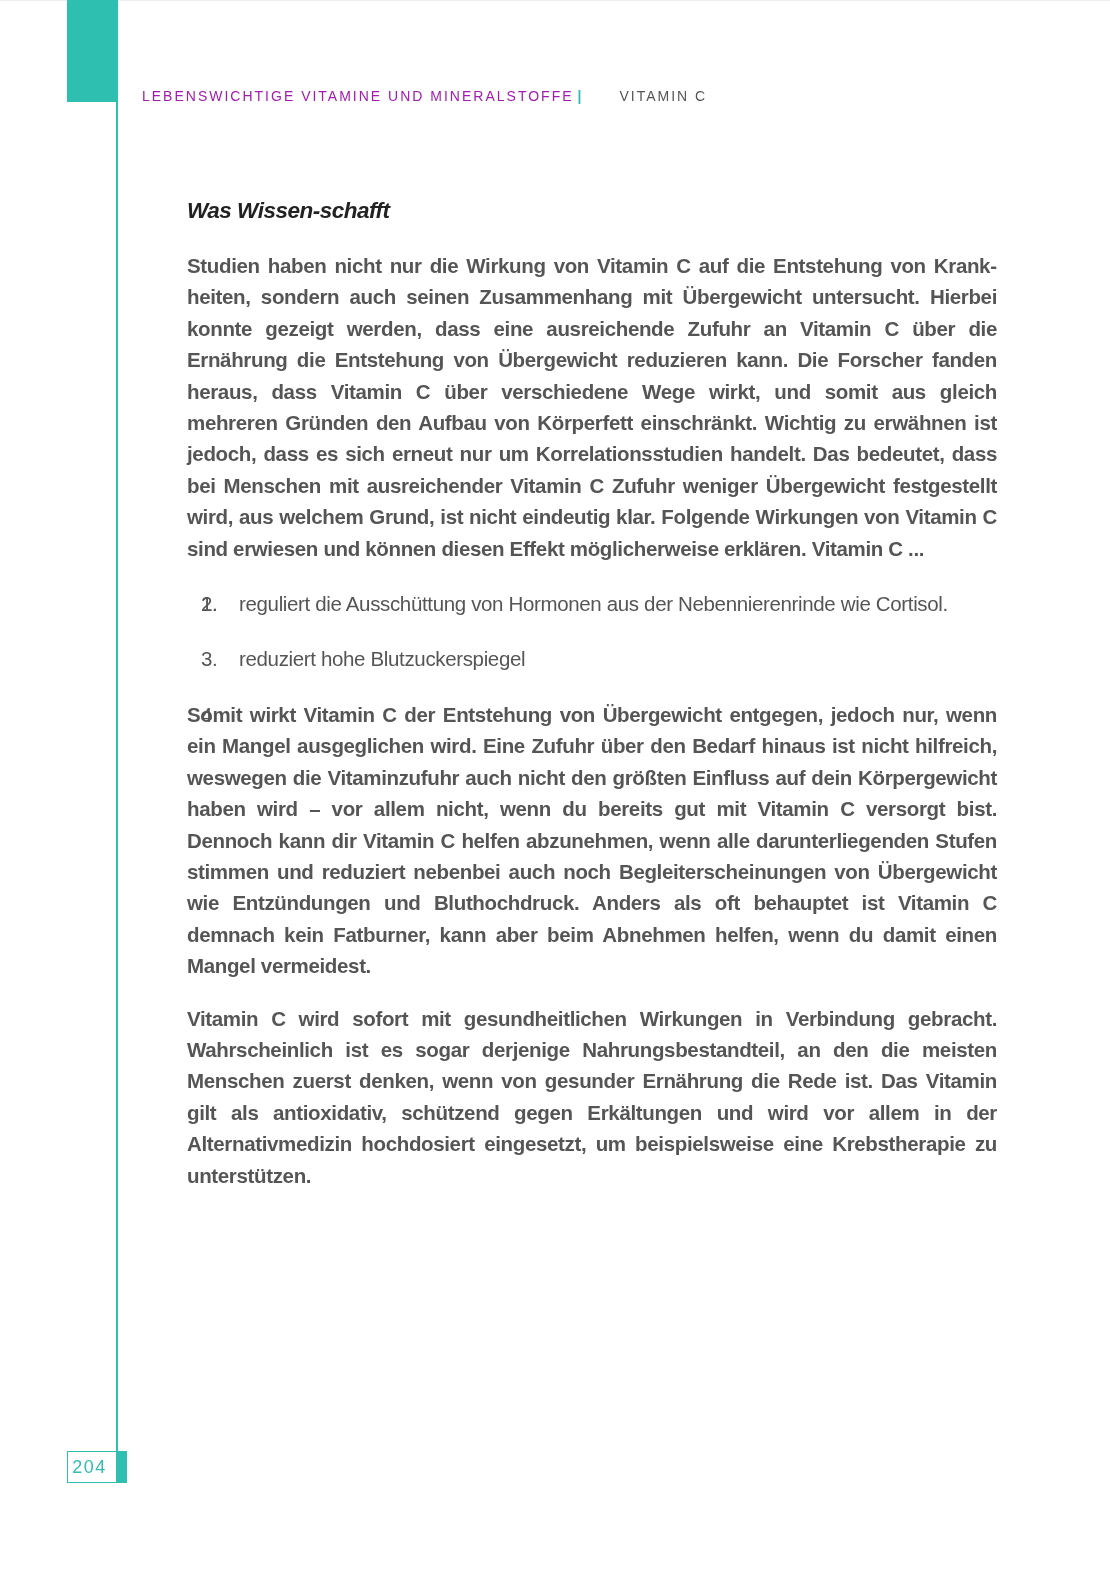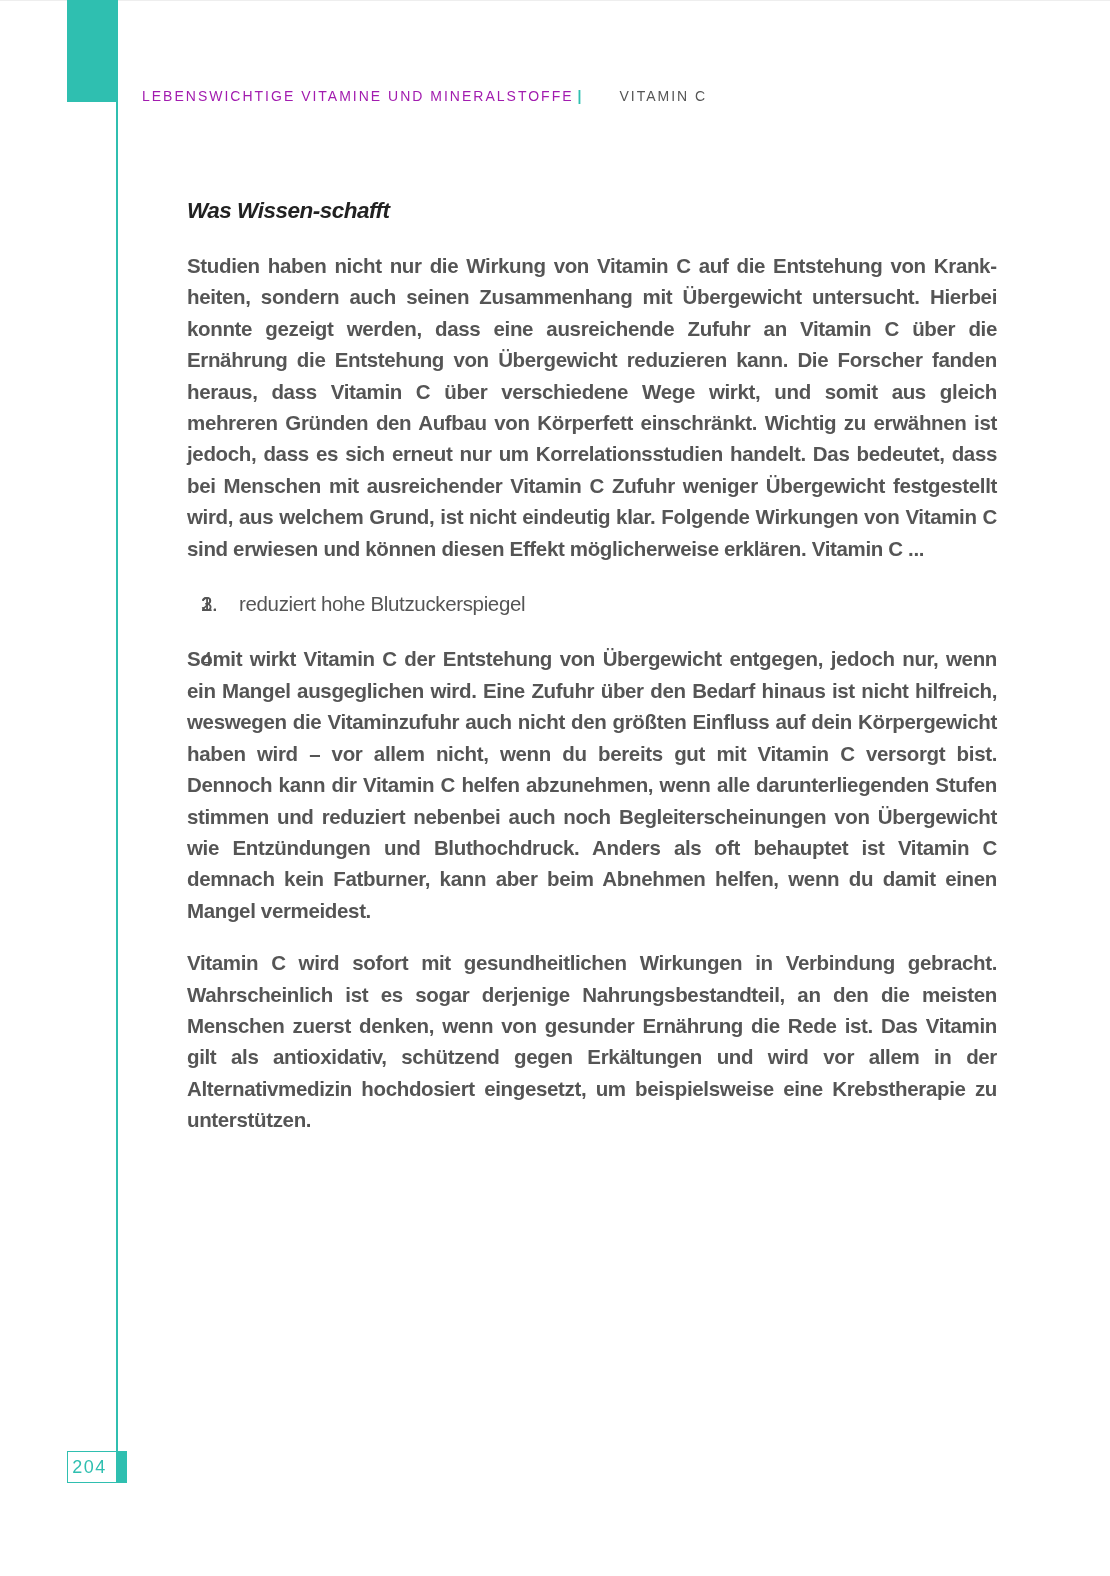--- a/index.html
+++ b/index.html
@@ -47,21 +47,21 @@
 
 <div class="running-head">
   <span class="chapter">LEBENSWICHTIGE VITAMINE UND MINERALSTOFFE</span><span class="sep">|</span><span class="section">VITAMIN C</span>
 </div>
 
 <div class="content">
   <h2>Was Wissen-schafft</h2>
   <p>Studien haben nicht nur die Wirkung von Vitamin C auf die Entstehung von Krank­heiten, sondern auch seinen Zusammenhang mit Übergewicht untersucht. Hier­bei konnte gezeigt werden, dass eine ausreichende Zufuhr an Vitamin C über die Ernährung die Entstehung von Übergewicht reduzieren kann. Die Forscher fan­den heraus, dass Vitamin C über verschiedene Wege wirkt, und somit aus gleich mehreren Gründen den Aufbau von Körperfett einschränkt. Wichtig zu erwähnen ist jedoch, dass es sich erneut nur um Korrelationsstudien handelt. Das bedeutet, dass bei Menschen mit ausreichender Vitamin C Zufuhr weniger Übergewicht fest­gestellt wird, aus welchem Grund, ist nicht eindeutig klar. Folgende Wirkungen von Vitamin C sind erwiesen und können diesen Effekt möglicherweise erklären. Vita­min C ...</p>
   <ol>
     <li><span class="num">1.</span></li>
-    <li><span class="num">2.</span></li>
+    <li><span class="num">2.</span><span>reguliert die Ausschüttung von Hormonen aus der Nebennierenrinde wie Cor­tisol.</span></li>
     <li><span class="num">3.</span><span>reduziert hohe Blutzuckerspiegel</span></li>
     <li><span class="num">4.</span></li>
   </ol>
   <p>Somit wirkt Vitamin C der Entstehung von Übergewicht entgegen, jedoch nur, wenn ein Mangel ausgeglichen wird. Eine Zufuhr über den Bedarf hinaus ist nicht hilfreich, weswegen die Vitaminzufuhr auch nicht den größten Einfluss auf dein Körpergewicht haben wird – vor allem nicht, wenn du bereits gut mit Vitamin C ver­sorgt bist. Dennoch kann dir Vitamin C helfen abzunehmen, wenn alle darunterlie­genden Stufen stimmen und reduziert nebenbei auch noch Begleiterscheinungen von Übergewicht wie Entzündungen und Bluthochdruck. Anders als oft behauptet ist Vitamin C demnach kein Fatburner, kann aber beim Abnehmen helfen, wenn du damit einen Mangel vermeidest.</p>
   <p>Vitamin C wird sofort mit gesundheitlichen Wirkungen in Verbindung gebracht. Wahrscheinlich ist es sogar derjenige Nahrungsbestandteil, an den die meisten Menschen zuerst denken, wenn von gesunder Ernährung die Rede ist. Das Vita­min gilt als antioxidativ, schützend gegen Erkältungen und wird vor allem in der Alternativmedizin hochdosiert eingesetzt, um beispielsweise eine Krebstherapie zu unterstützen.</p>
 </div>
 
 <div class="page-box">
   <span class="num">204</span>
   <span class="bar"></span>

